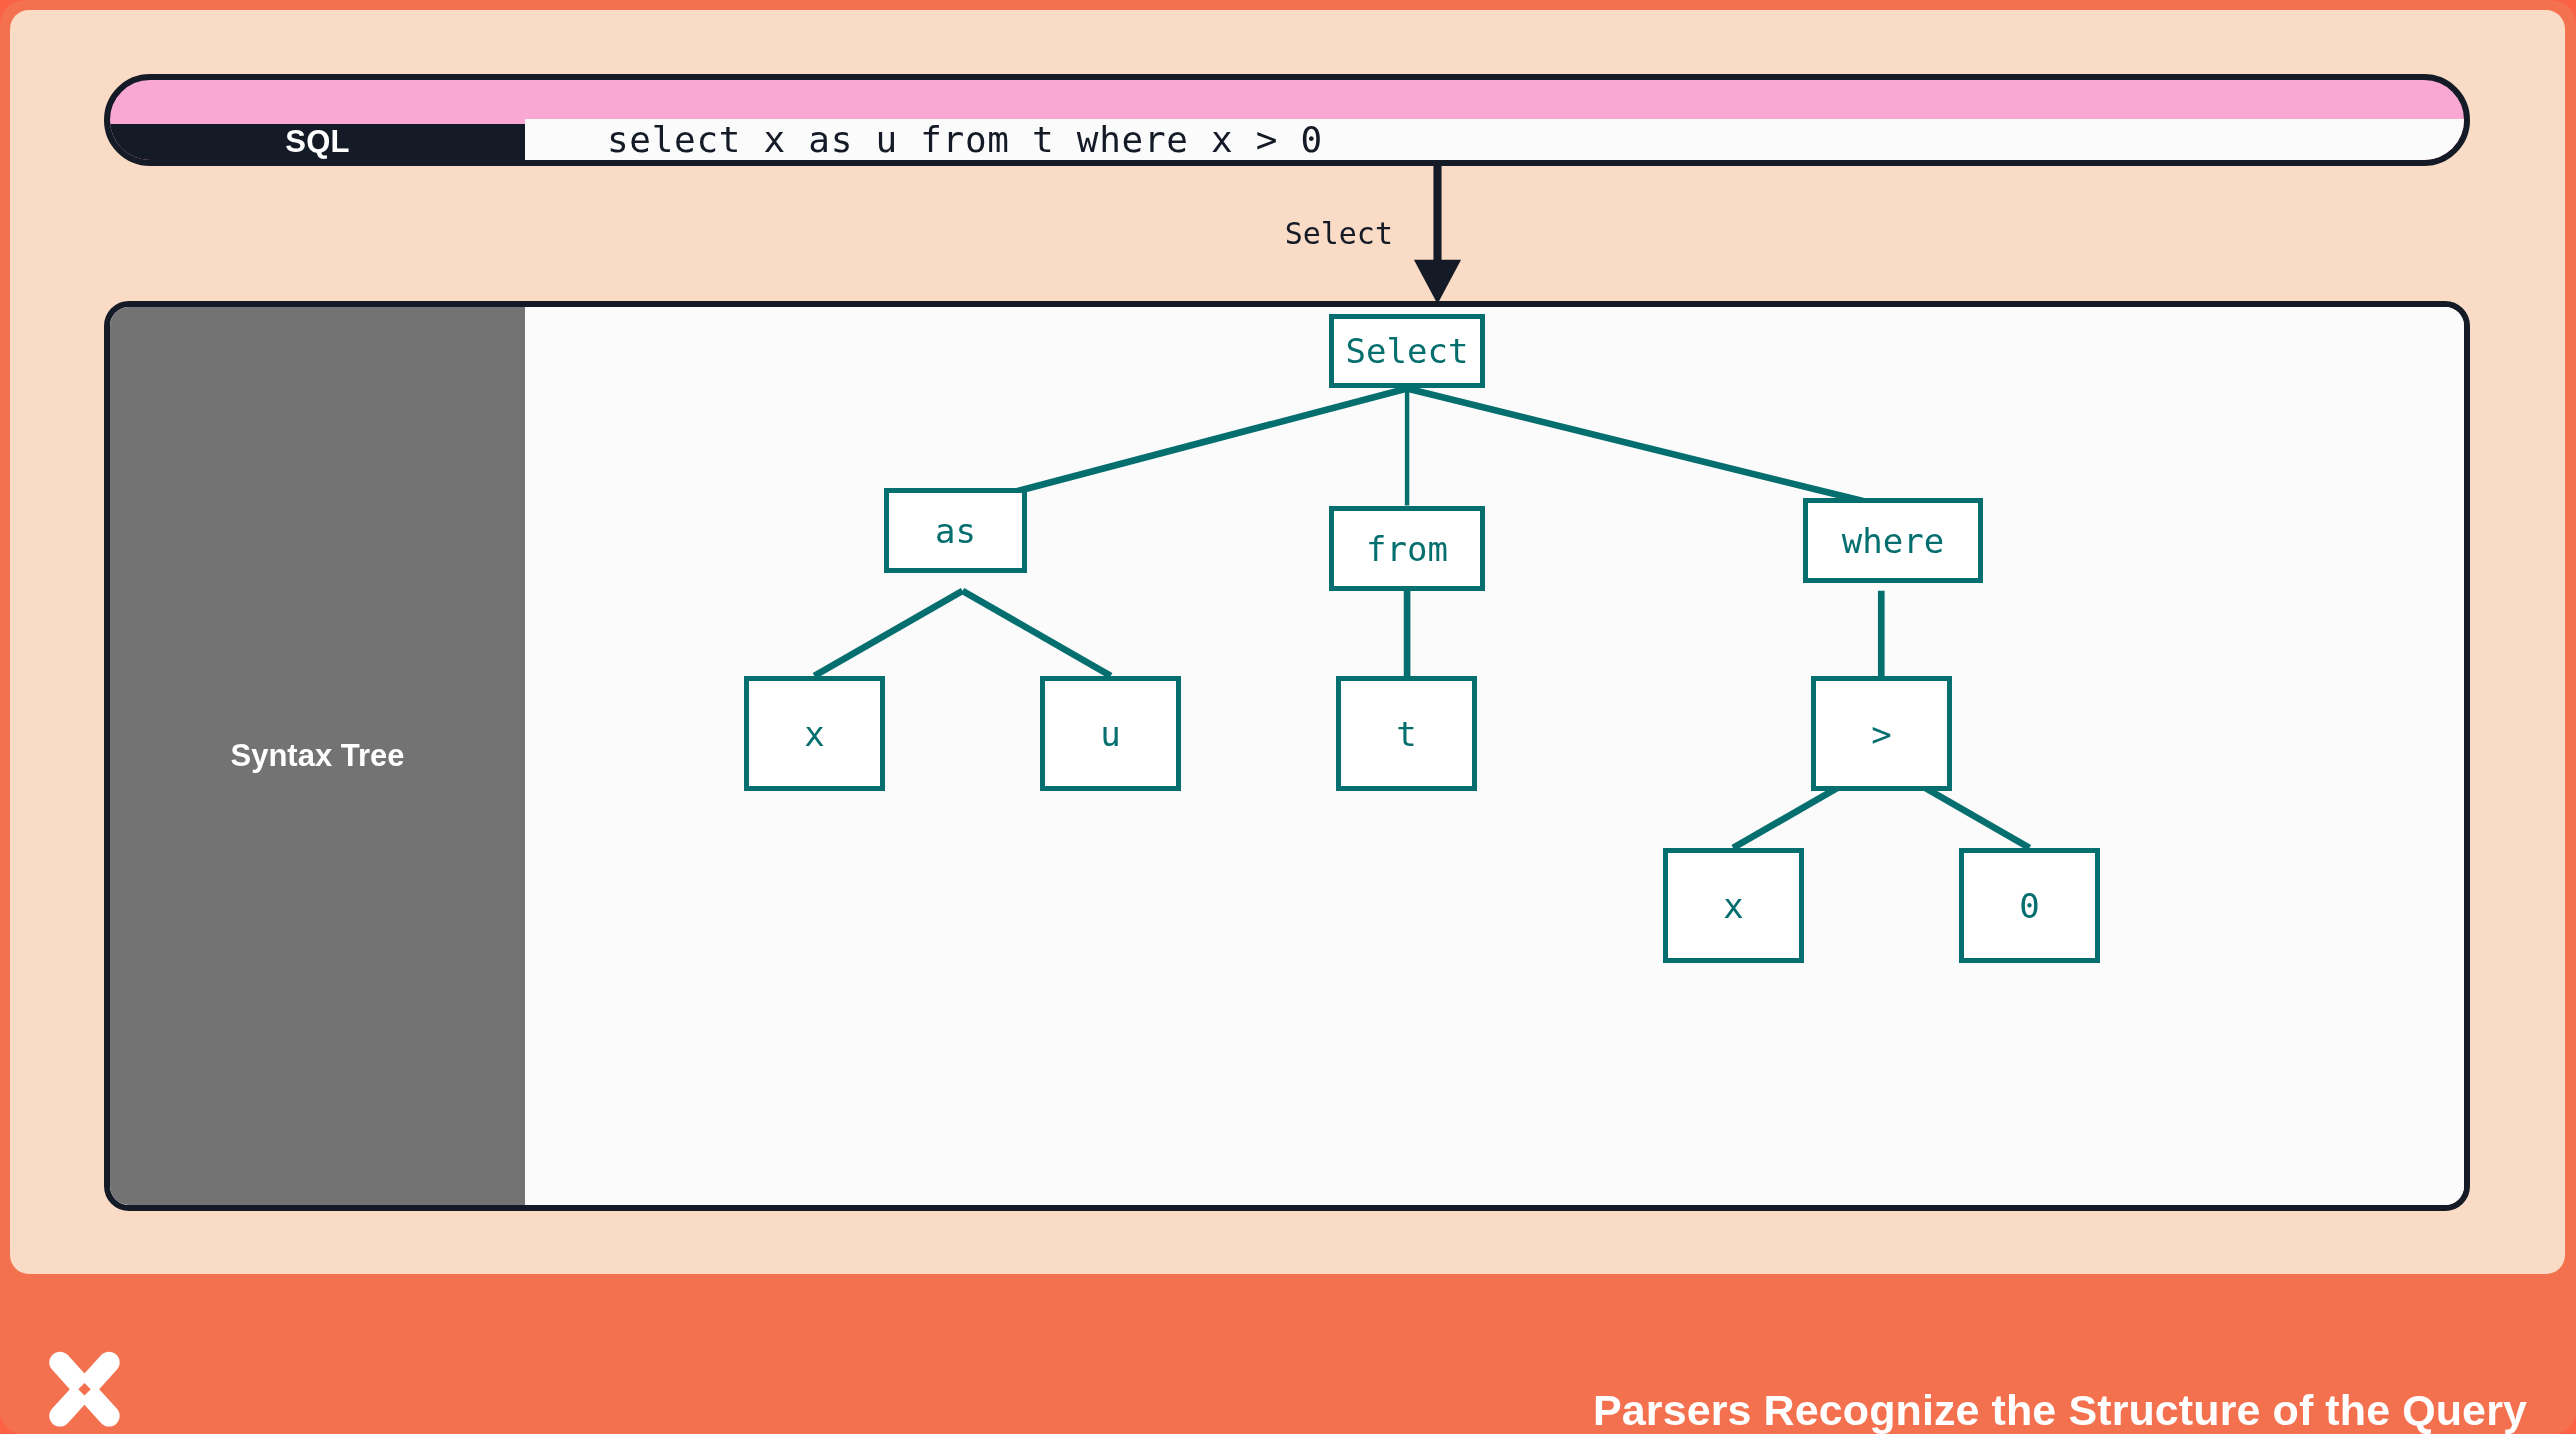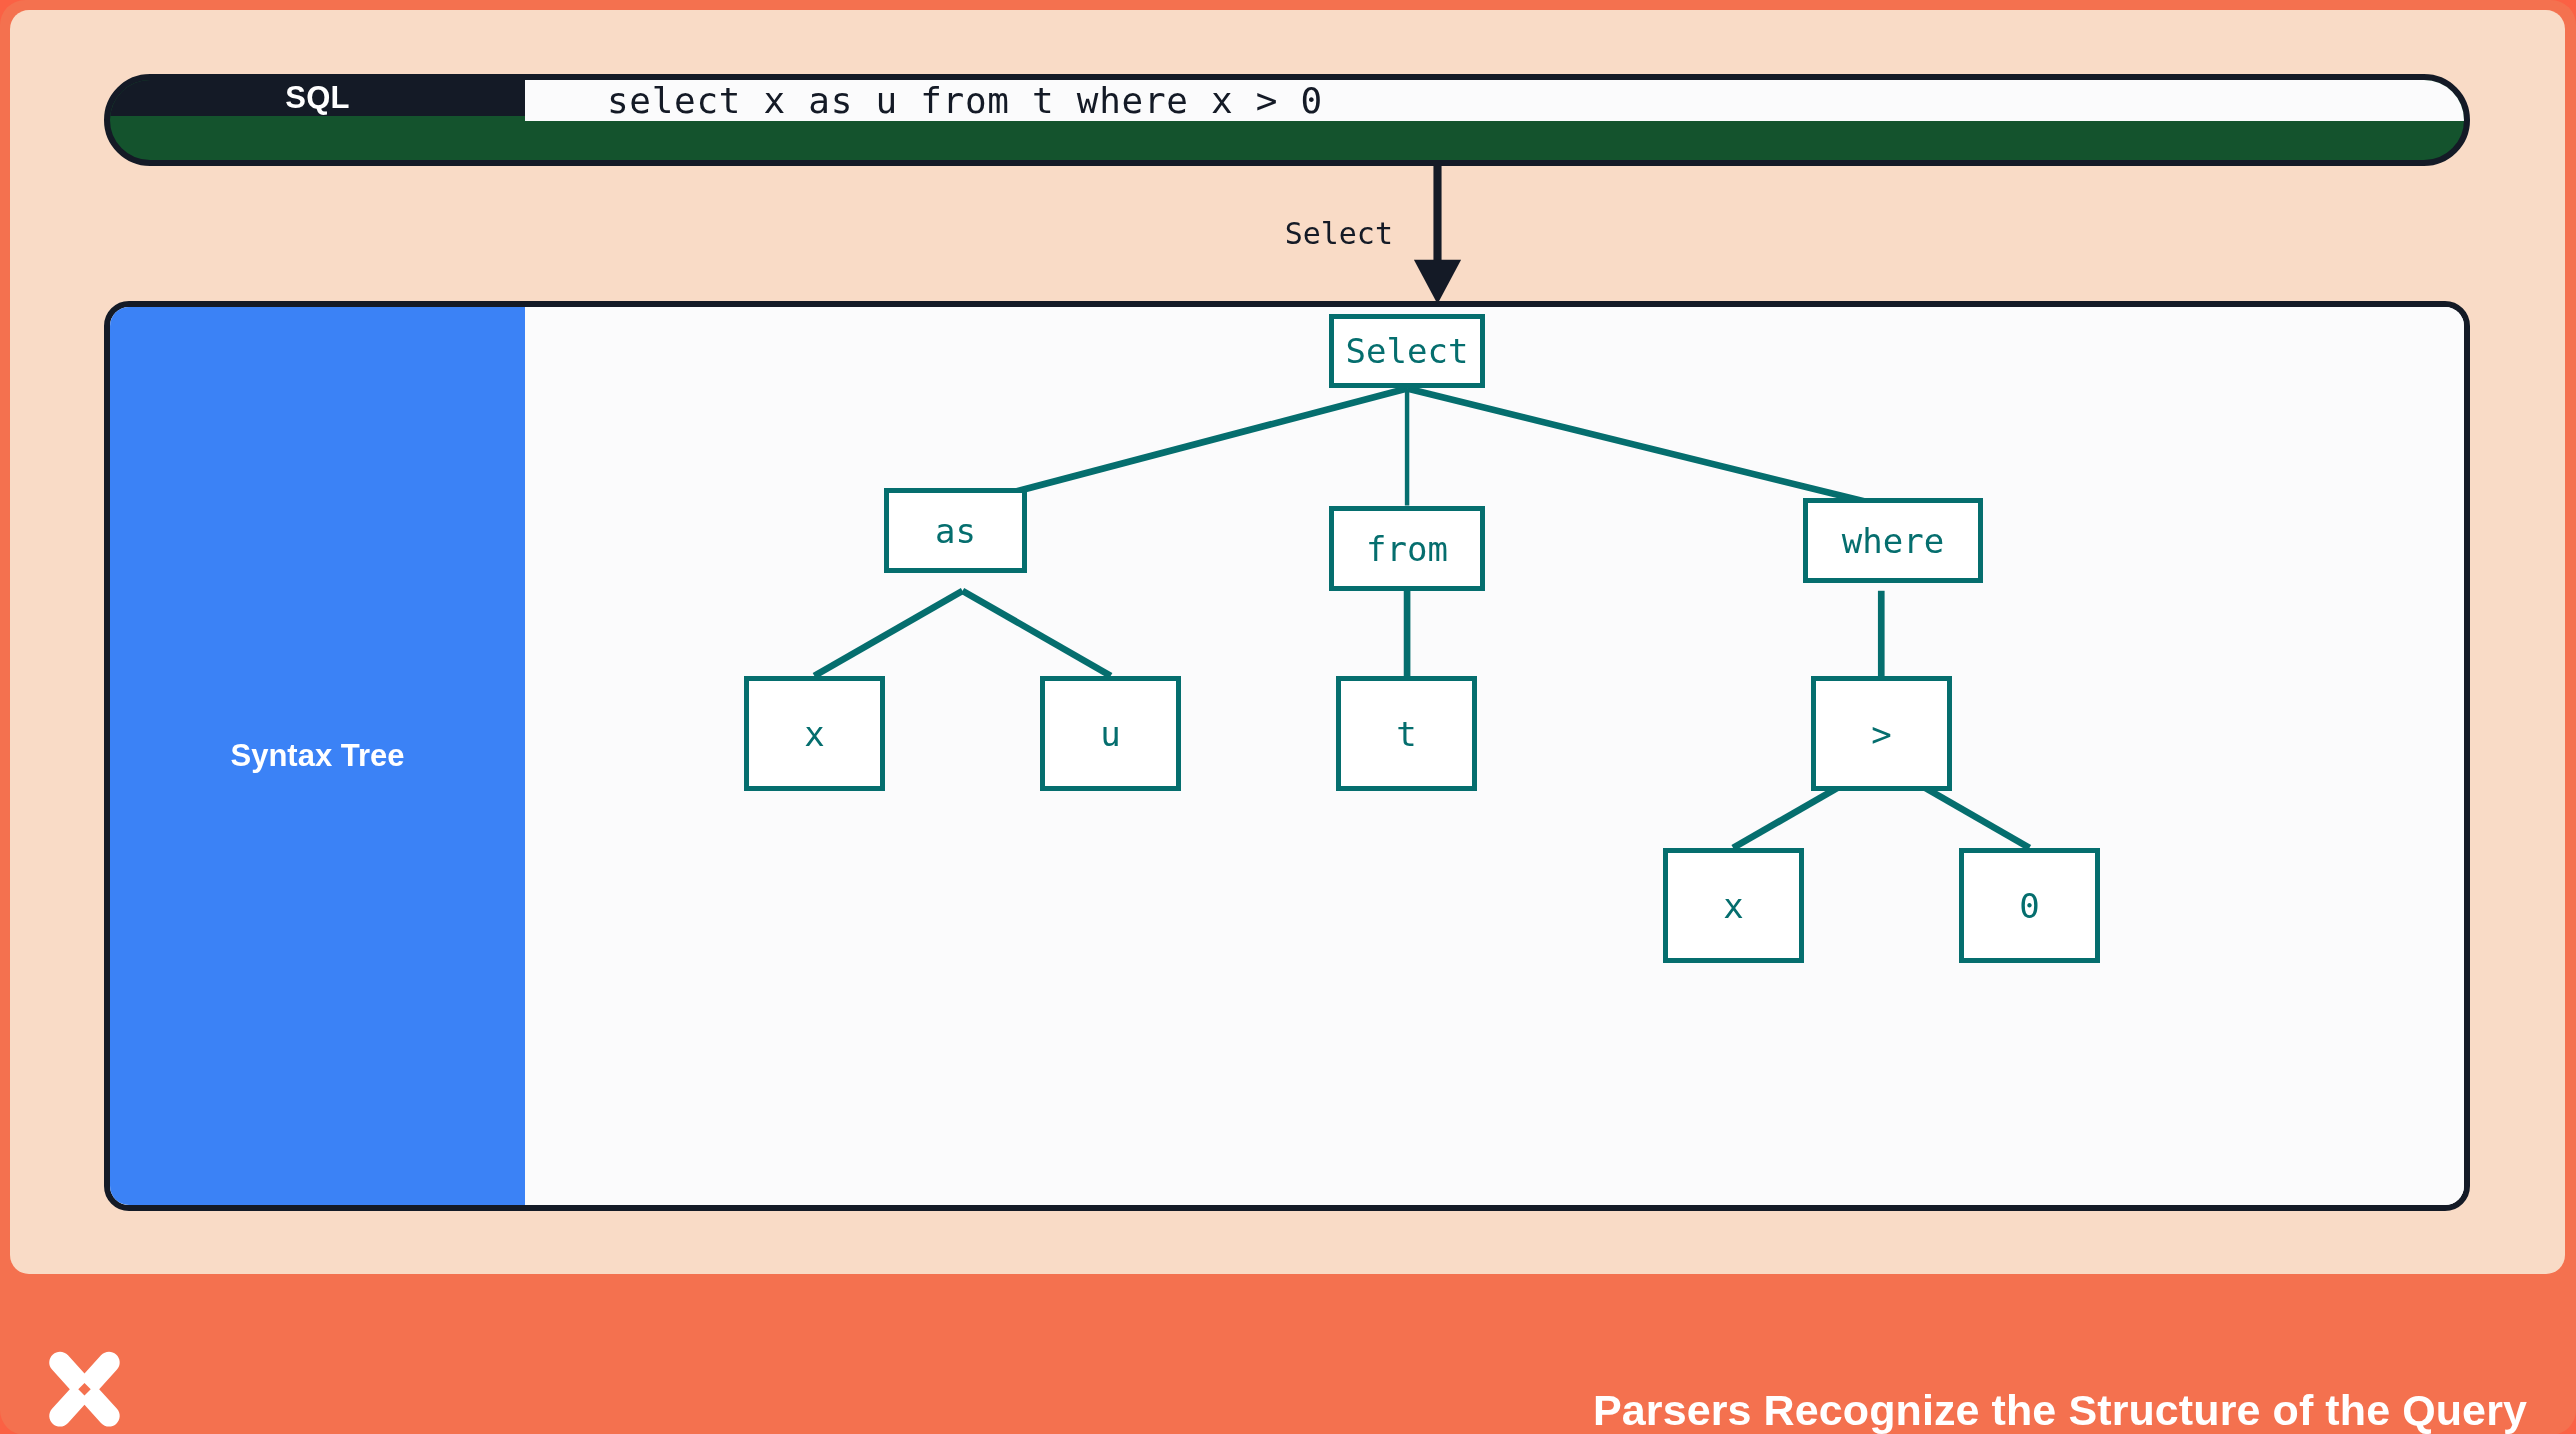--- a/index.html
+++ b/index.html
@@ -38,27 +38,27 @@
     border-radius: 19px;
   }
 
   
   .sql-bar {
     position: absolute;
     left: 104px;
     top: 74px;
     width: 2366px;
     height: 92px;
-    background: #14532d;
+    background: #f9a8d4;
     border: 6px solid #141A26;
     border-radius: 46px;
     box-sizing: border-box;
     overflow: hidden;
     display: flex;
-    align-items: flex-start;
+    align-items: flex-end;
   }
   .sql-label-cell {
     width: 415px;
     flex: 0 0 415px;
     background: #141A26;
     display: flex;
     align-items: center;
     justify-content: center;
   }
   .sql-label-text {
@@ -113,21 +113,21 @@
     border: 6px solid #141A26;
     border-radius: 25px;
     box-sizing: border-box;
     overflow: hidden;
     display: flex;
     background: #FBFBFC;
   }
   .tree-label-cell {
     width: 415px;
     flex: 0 0 415px;
-    background: #3b82f6;
+    background: #737373;
     display: flex;
     align-items: center;
     justify-content: center;
   }
   .tree-label-text {
     color: #FFFFFF;
     font-size: 31px;
     font-weight: 700;
     font-family: "Liberation Sans", sans-serif;
   }

